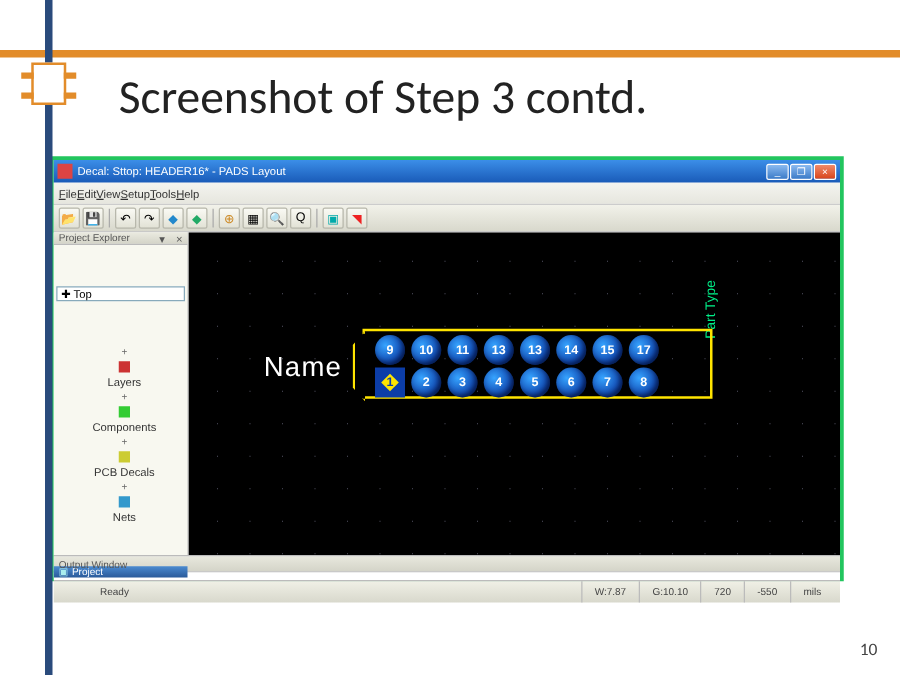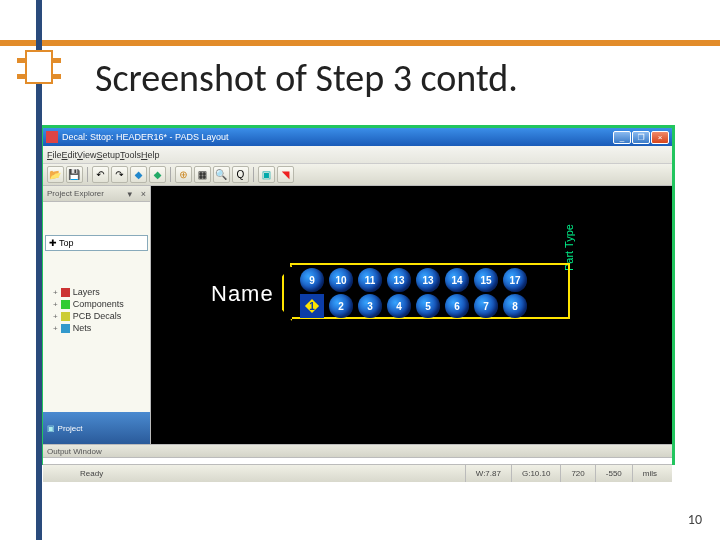--- a/index.html
+++ b/index.html
@@ -36,21 +36,21 @@
   .tsep { width: 1px; height: 15px; background: #aaa; margin: 0 2px; }
   
   .app-body { display: flex; height: 258px; }
   
   .sidebar { width: 108px; background: #f8f8f0; border-right: 1px solid #bbb; display: flex; flex-direction: column; gap: 31px; }
   .sidebar-header { height: 16px; background: linear-gradient(to bottom, #eaeae0, #d4d4c8); border-bottom: 1px solid #bbb; display: flex; align-items: center; padding: 0 4px; font-size: 8px; color: #555; position: relative; }
   .sidebar-header .plus { position: absolute; right: 18px; font-size: 9px; }
   .sidebar-header .x { position: absolute; right: 4px; font-size: 9px; }
   .combo { height: 16px; border: 1px solid #8ab; margin: 2px; padding: 0 3px; font-size: 9px; display: flex; align-items: center; background: #fff; }
   .tree { padding: 2px 4px; font-size: 9px; color: #333; }
-  .tree-item { padding: 1px 0 1px 6px; display: flex; align-items: center; gap: 3px; }
+  .tree-item { padding: 1px 0 1px 6px; display: flex; align-items: center; gap: 3px; flex-direction: column; }
   .tree-item::before { content: "+"; font-size: 8px; color: #666; }
   .tree-ico { width: 9px; height: 9px; display: inline-block; }
   
   .sidebar-tab { margin-top: auto; height: 32px; background: linear-gradient(to bottom, #4a8ad0, #2a5a9a); color: #fff; display: flex; align-items: center; padding: 0 4px; font-size: 8px; gap: 3px; }
   .sidebar-tab::before { content: "▣"; color: #aee; }
   
   .canvas { flex: 1; background: #000; position: relative; overflow: hidden; }
   
   .canvas::before { content: ""; position: absolute; inset: 0; 
     background-image: radial-gradient(#556 0.6px, transparent 0.6px);

